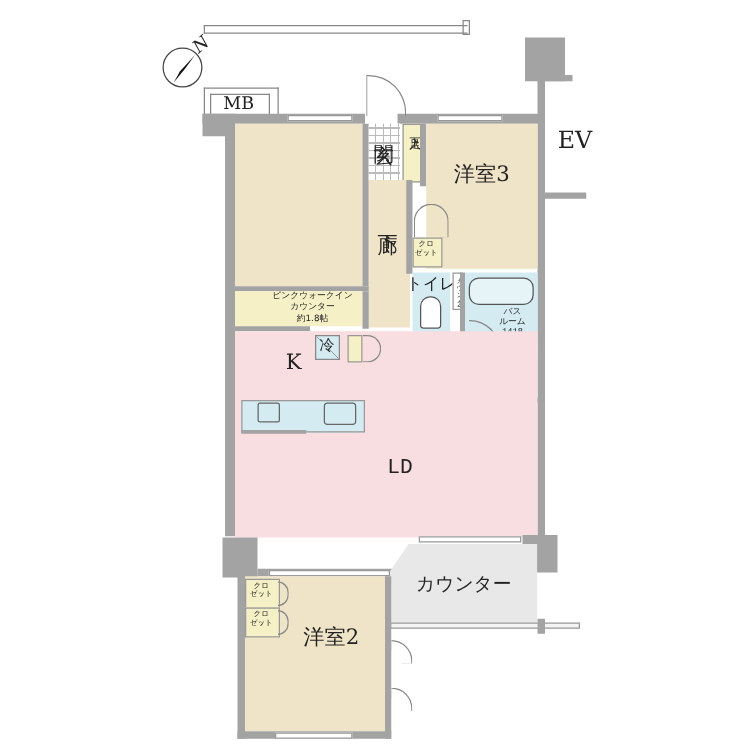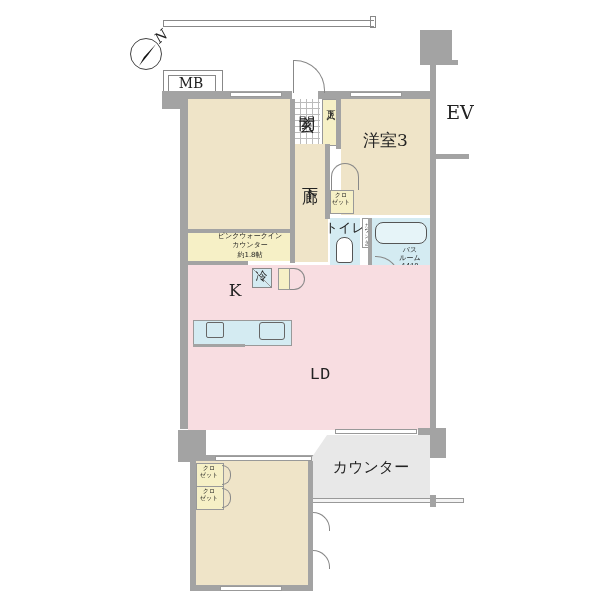--- a/index.html
+++ b/index.html
@@ -142,20 +142,21 @@
 <div class="label" style="left:312px;top:459px;width:118px;font-size:15px;">カウンター</div>
 <div class="abs" style="left:312px;top:498px;width:150px;height:3px;border:1px solid #999;background:#f4f4f4;"></div>
 <div class="wall" style="left:430px;top:495px;width:6px;height:12px;"></div>
 
 <div class="wall" style="left:190px;top:461px;width:6px;height:130px;"></div>
 <div class="room" style="left:196px;top:461px;width:112px;height:124px;background:#efe4c8;"></div>
 <div class="wall" style="left:308px;top:461px;width:5px;height:130px;"></div>
 <div class="wall" style="left:190px;top:585px;width:123px;height:6px;"></div>
 <div class="window" style="left:220px;top:586px;width:60px;"></div>
 <div class="label big" style="left:215px;top:501px;width:100px;">
+  <div>洋室2</div>
 </div>
 
 <div class="closet" style="left:196px;top:463px;width:26px;height:22px;"></div>
 <div class="label tiny" style="left:196px;top:466px;width:26px;">
   <div>クロ</div>
   <div>ゼット</div>
 </div>
 <div class="closet" style="left:196px;top:486px;width:26px;height:22px;"></div>
 <div class="label tiny" style="left:196px;top:489px;width:26px;">
   <div>クロ</div>

